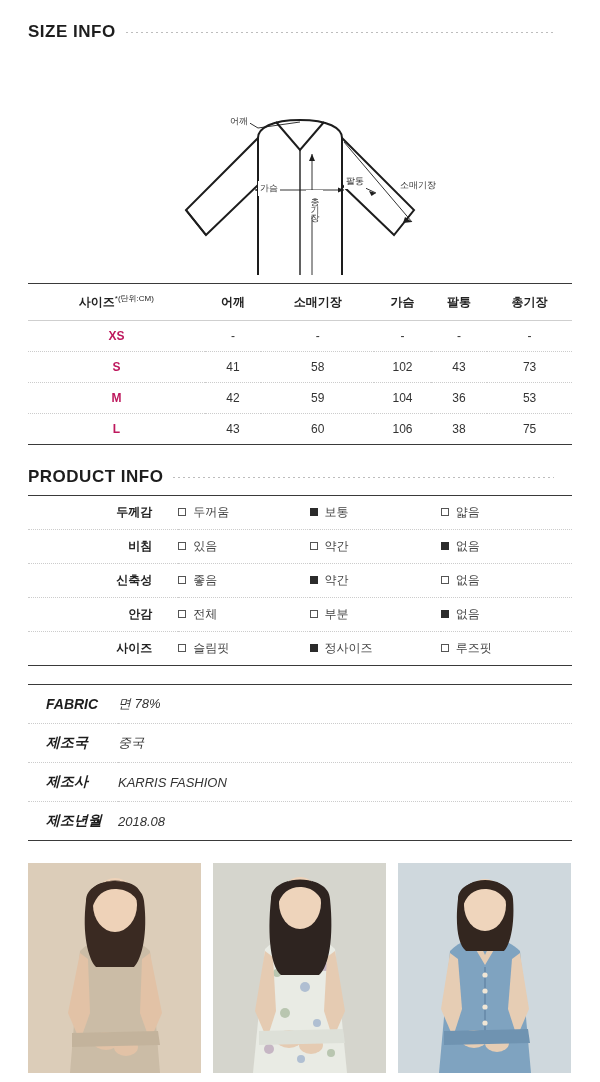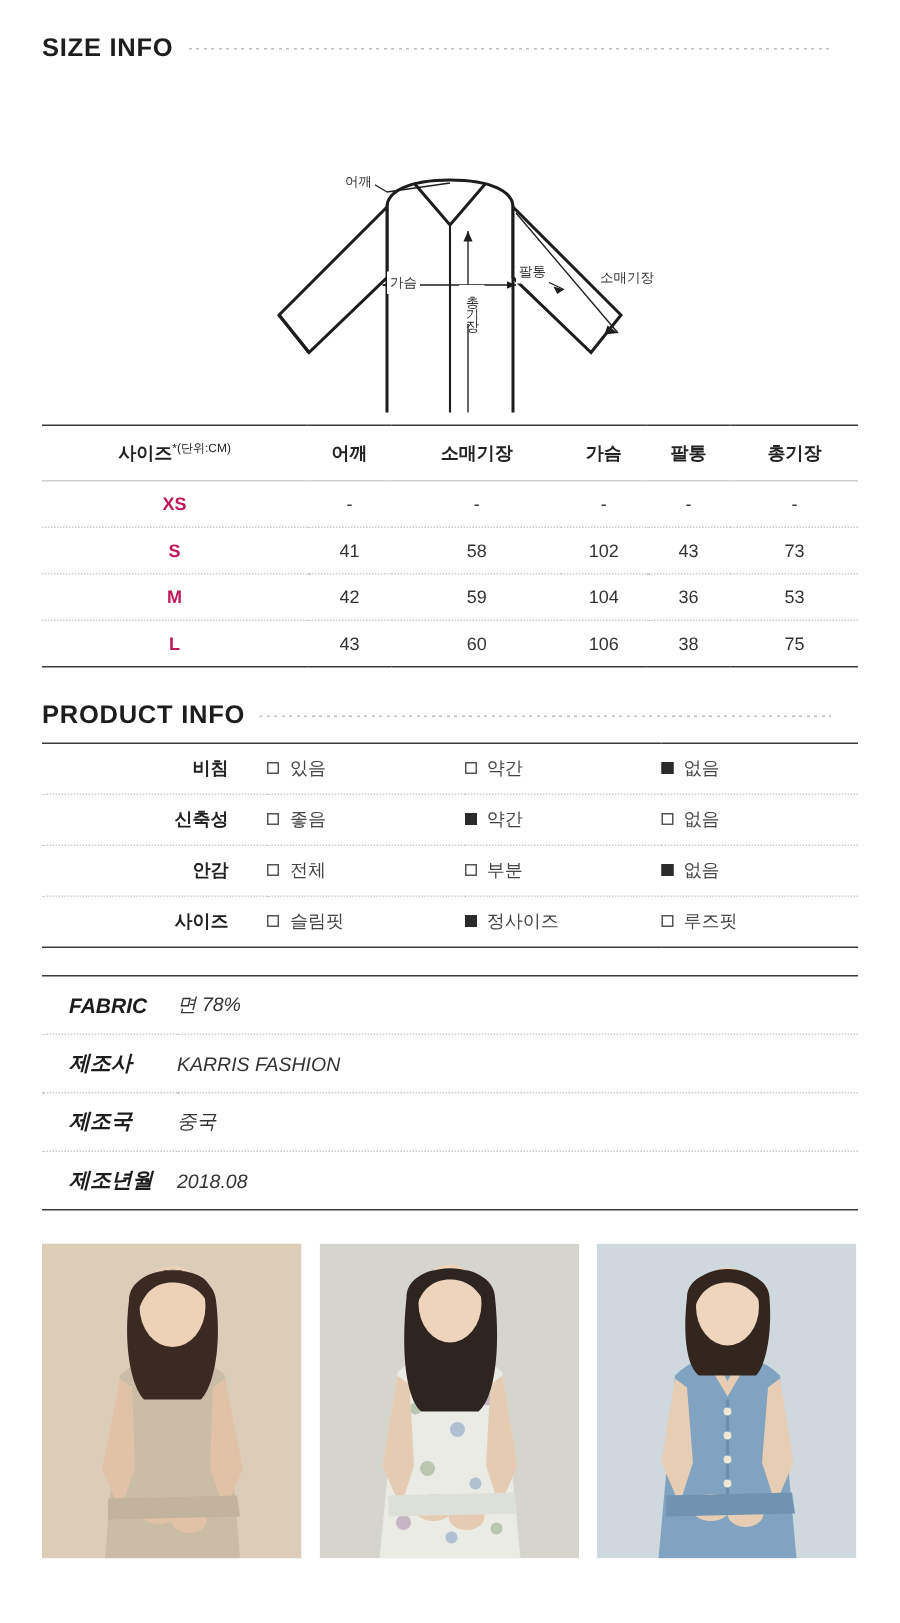--- a/index.html
+++ b/index.html
@@ -258,20 +258,26 @@
   </table>
 
   <div class="section-head" id="product-info-head">
     <span class="title">PRODUCT INFO</span>
     <span class="dots"></span>
   </div>
 
   <table class="pi-table">
     <tbody>
       <tr>
+        <td class="pi-label">두께감</td>
+        <td class="pi-opt"><span class="box"></span><span>두꺼움</span></td>
+        <td class="pi-opt"><span class="box on"></span><span>보통</span></td>
+        <td class="pi-opt"><span class="box"></span><span>얇음</span></td>
+      </tr>
+      <tr>
         <td class="pi-label">비침</td>
         <td class="pi-opt"><span class="box"></span><span>있음</span></td>
         <td class="pi-opt"><span class="box"></span><span>약간</span></td>
         <td class="pi-opt"><span class="box on"></span><span>없음</span></td>
       </tr>
       <tr>
         <td class="pi-label">신축성</td>
         <td class="pi-opt"><span class="box"></span><span>좋음</span></td>
         <td class="pi-opt"><span class="box on"></span><span>약간</span></td>
         <td class="pi-opt"><span class="box"></span><span>없음</span></td>
@@ -291,26 +297,26 @@
     </tbody>
   </table>
 
   <table class="fabric-table">
     <tbody>
       <tr>
         <td class="fb-label">FABRIC</td>
         <td class="fb-val">면 78%</td>
       </tr>
       <tr>
+        <td class="fb-label">제조국</td>
+        <td class="fb-val">중국</td>
+      </tr>
+      <tr>
         <td class="fb-label">제조사</td>
         <td class="fb-val">KARRIS FASHION</td>
-      </tr>
-      <tr>
-        <td class="fb-label">제조국</td>
-        <td class="fb-val">중국</td>
       </tr>
       <tr>
         <td class="fb-label">제조년월</td>
         <td class="fb-val">2018.08</td>
       </tr>
     </tbody>
   </table>
 
   <div class="models">
 

